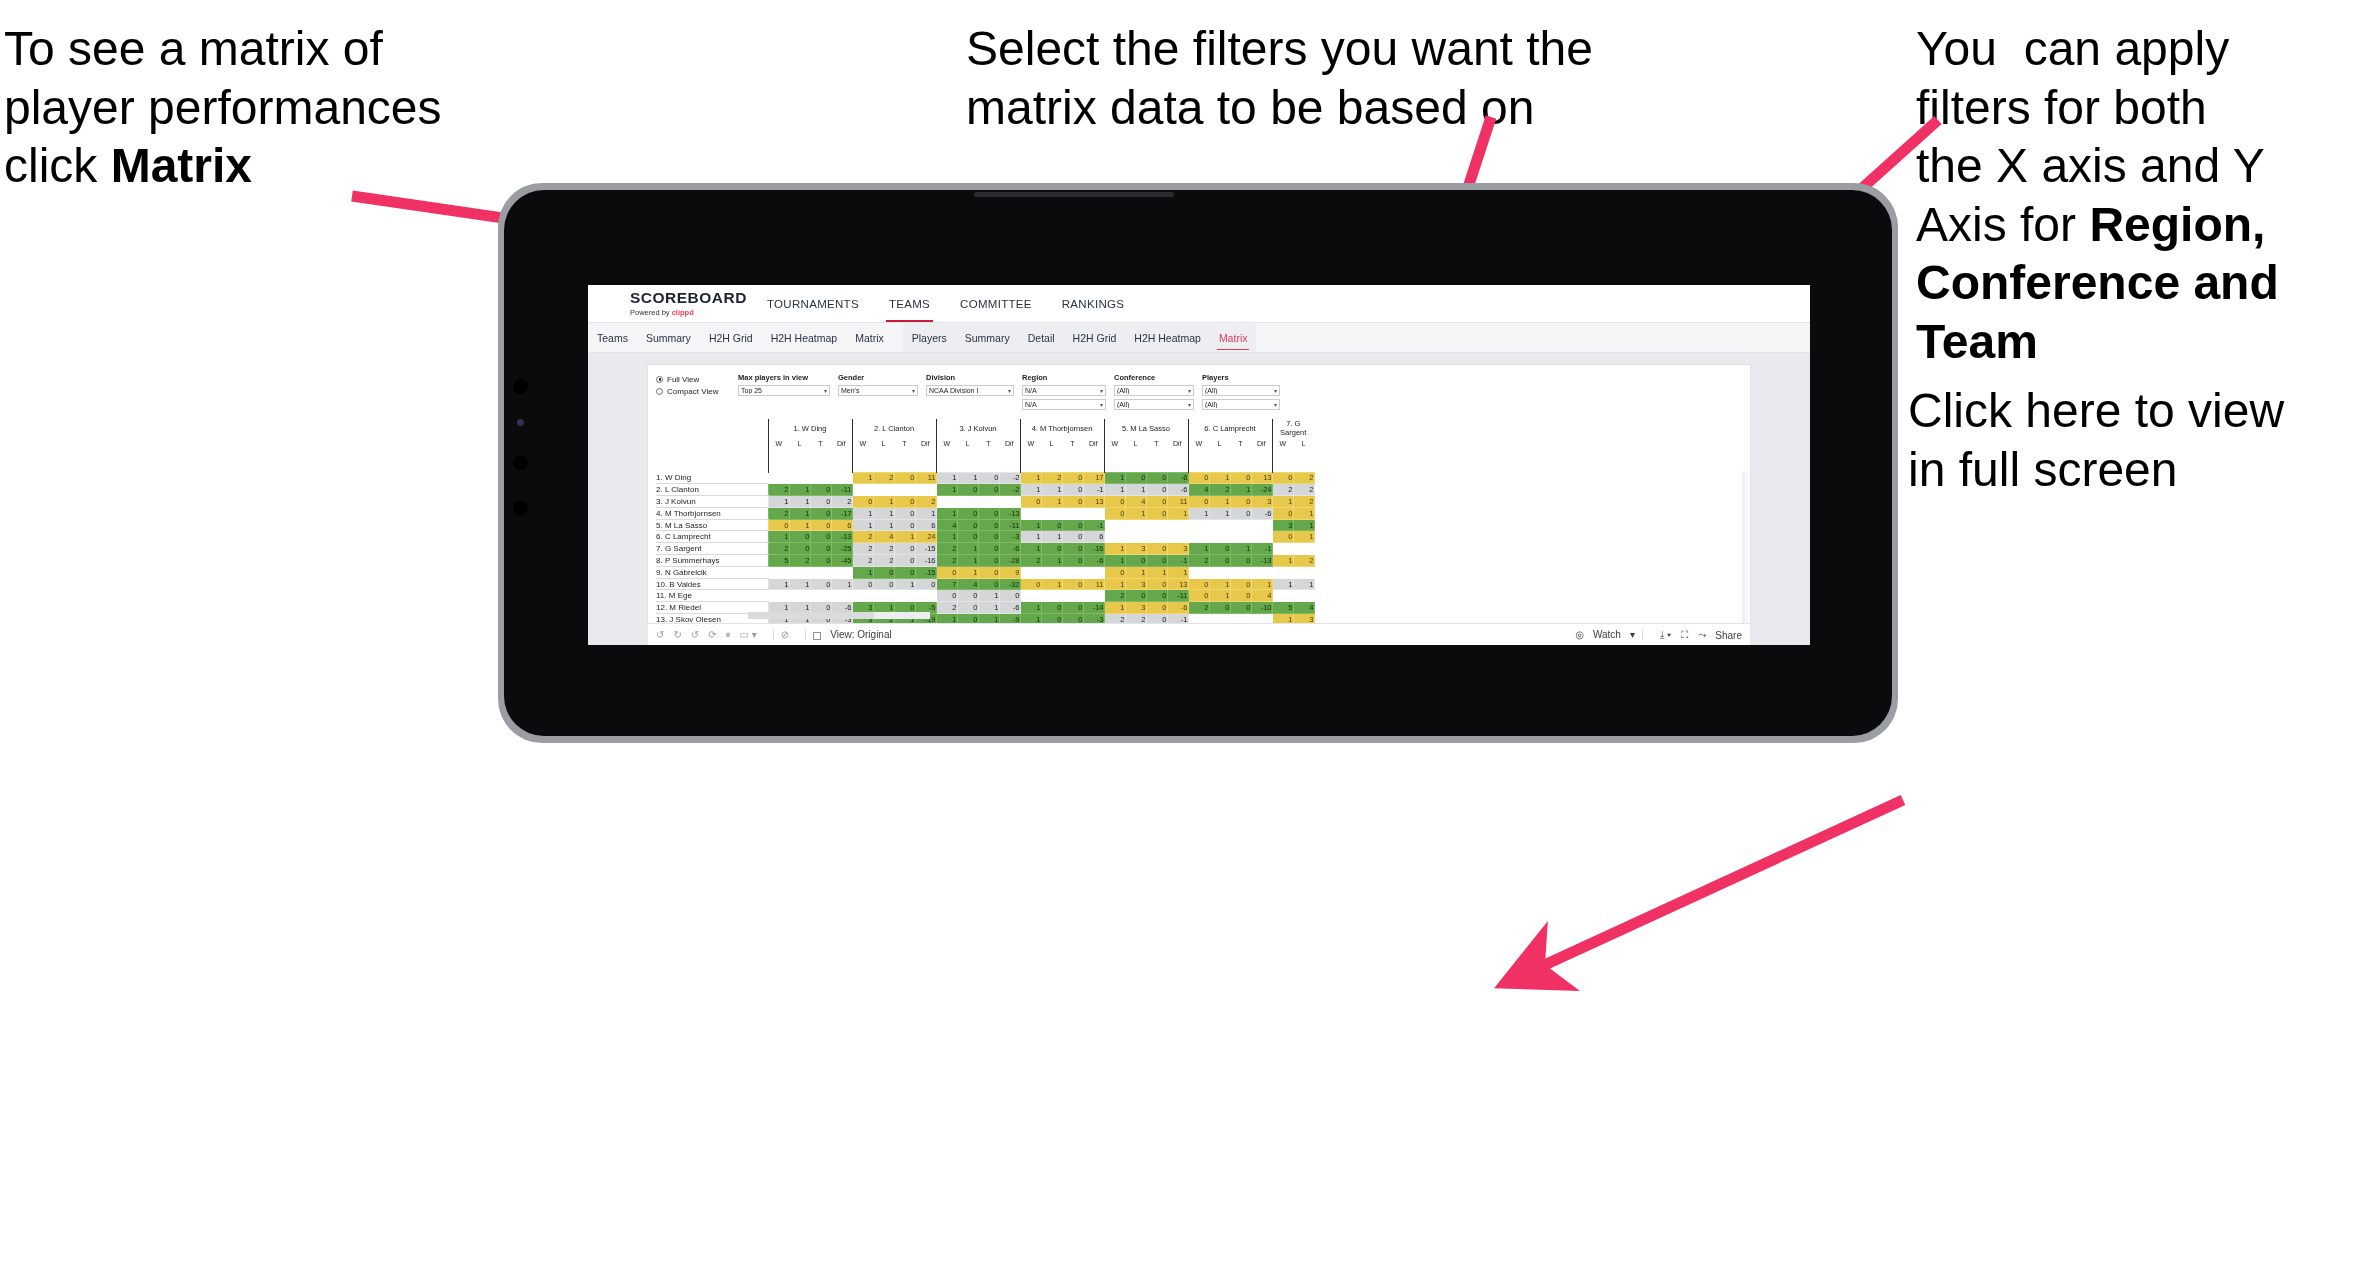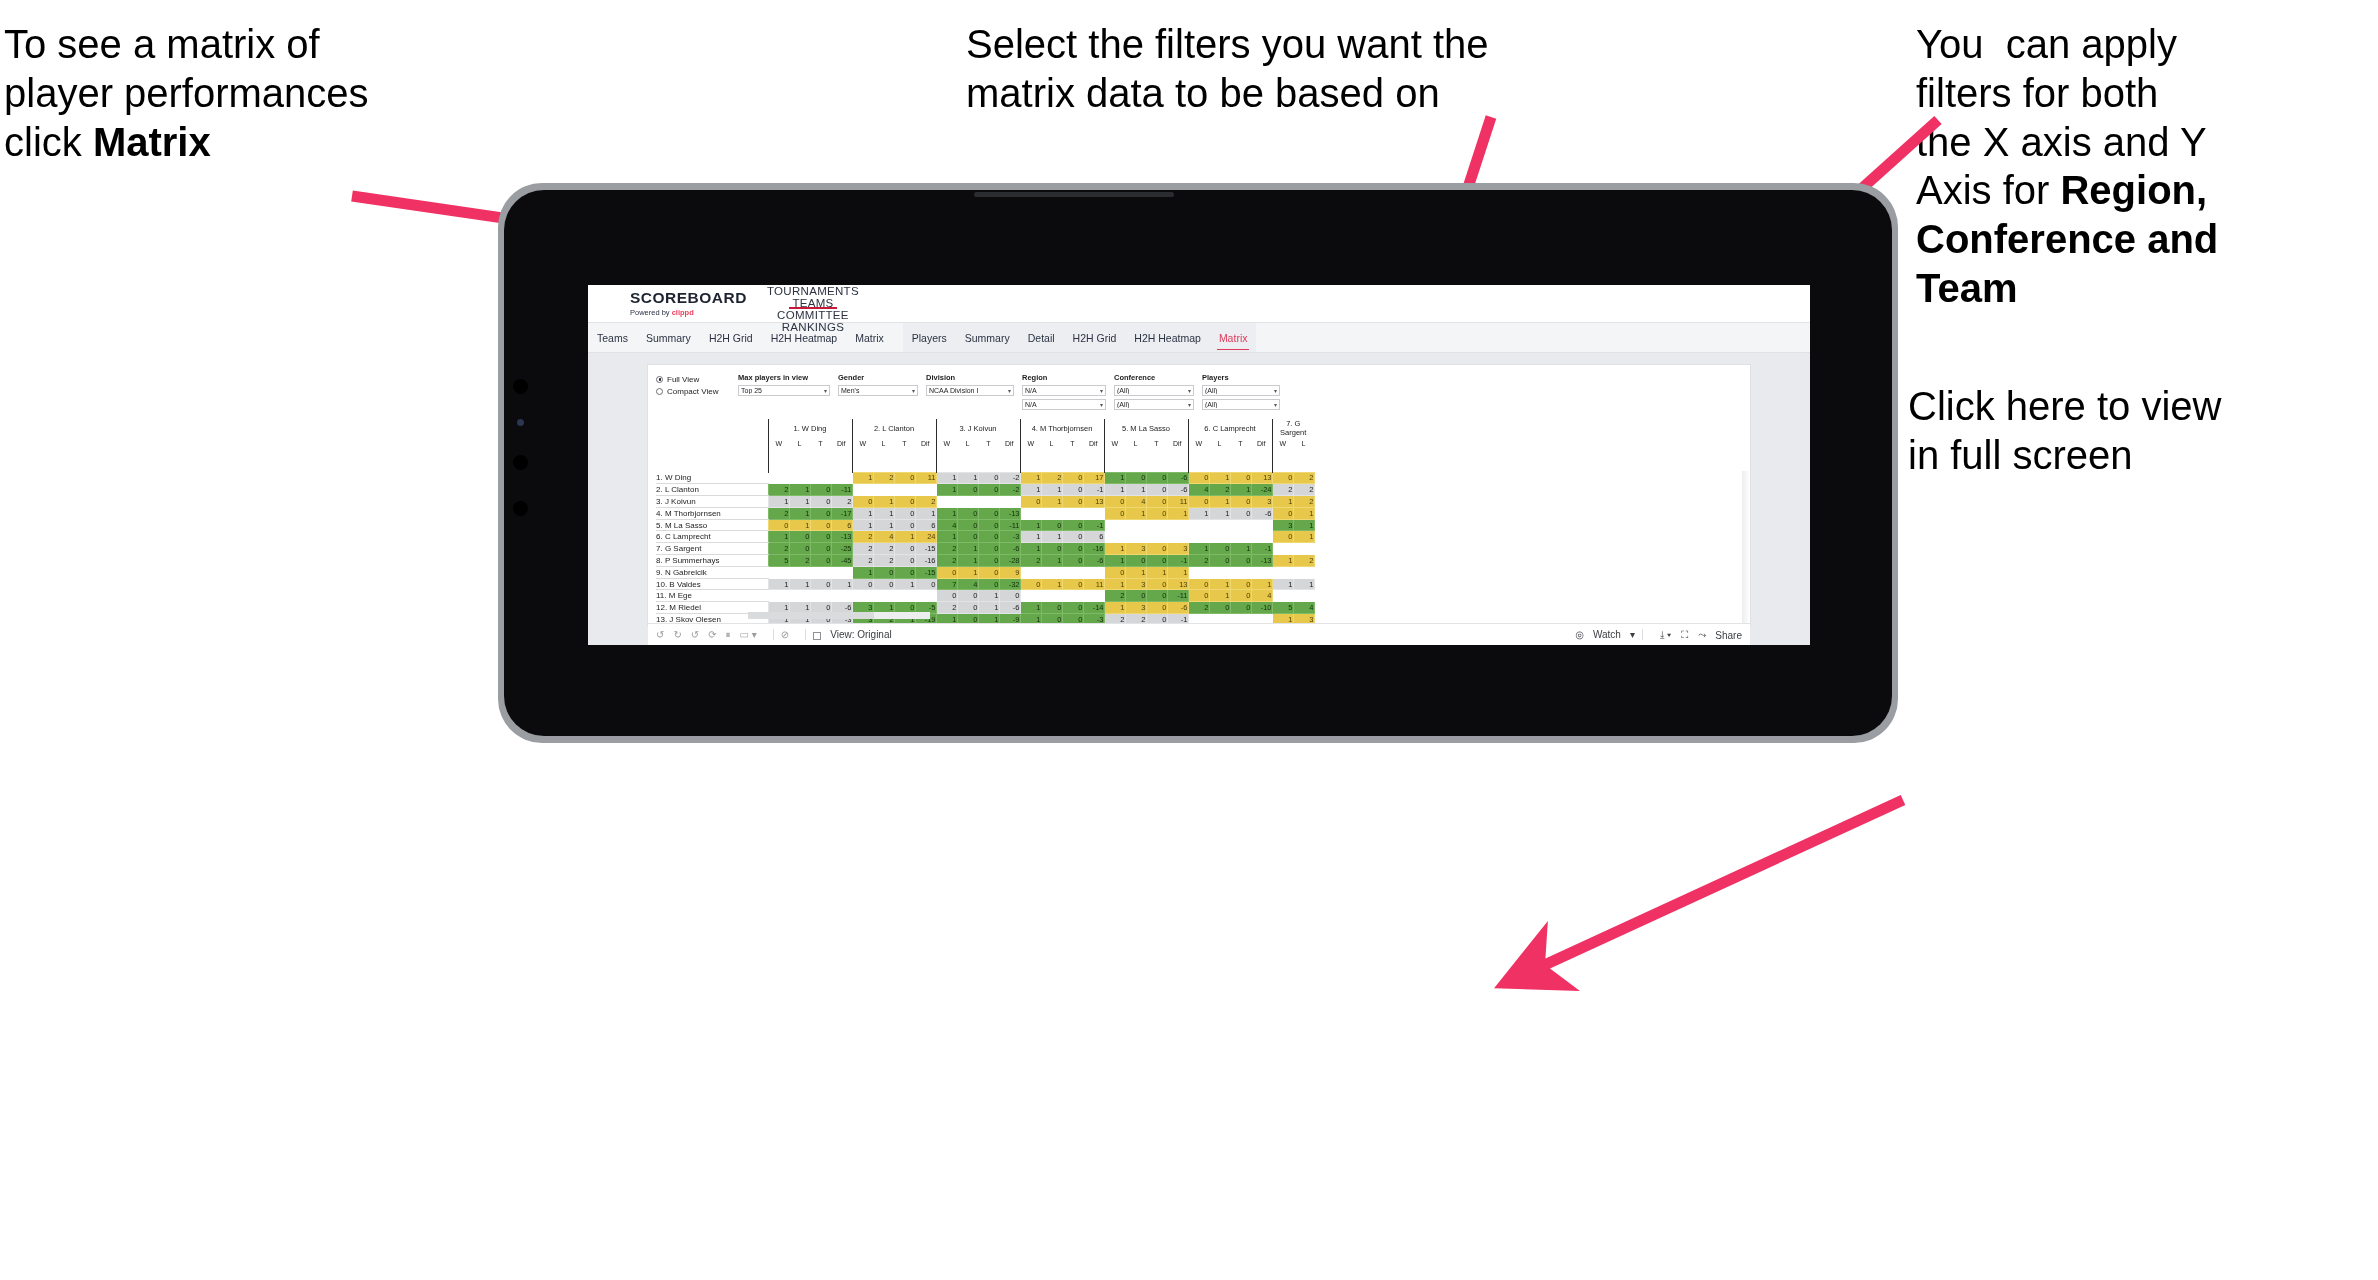--- a/index.html
+++ b/index.html
@@ -7,21 +7,21 @@
   body {
     background:#ffffff;
     font-family:"Liberation Sans", sans-serif;
     position:relative;
     overflow:hidden;
   }
 
   
   .anno {
     position:absolute;
-    font-size:40px;
+    font-size:48px;
     line-height:1.22;
     color:#000;
     font-family:"Liberation Sans", sans-serif;
     white-space:pre-wrap;
   }
   .anno b { font-weight:bold; }
   #anno-matrix  { left:4px;    top:20px;  width:520px; }
   #anno-filters { left:966px;  top:20px;  width:760px; }
   #anno-axis    { left:1916px; top:20px;  width:420px; }
   #anno-full    { left:1908px; top:382px; width:460px; }
@@ -64,21 +64,21 @@
   .logo-wrap {
     width:128px; padding-left:14px; display:flex; flex-direction:column;
     justify-content:center; height:100%;
   }
   .logo-main {
     font-family:"Liberation Sans", sans-serif; font-weight:bold;
     font-size:15.5px; letter-spacing:0.5px; color:#1d2330; line-height:1;
   }
   .logo-sub { font-size:7.5px; color:#2b3242; margin-top:2px; }
   .logo-sub span { color:#ef3e5c; font-weight:bold; }
-  .topnav { display:flex; align-items:center; height:100%; margin-left:8px;flex-direction:column; }
+  .topnav { display:flex; align-items:center; height:100%; margin-left:8px; }
   .topnav-item {
     font-size:11.5px; color:#2b3242; padding:0 15px; height:100%;
     display:flex; align-items:center; letter-spacing:0.3px;
     position:relative; cursor:pointer;
   }
   .topnav-item.active:after {
     content:""; position:absolute; left:12px; right:12px; bottom:0;
     height:2.5px; background:#c8193c;
   }
 

